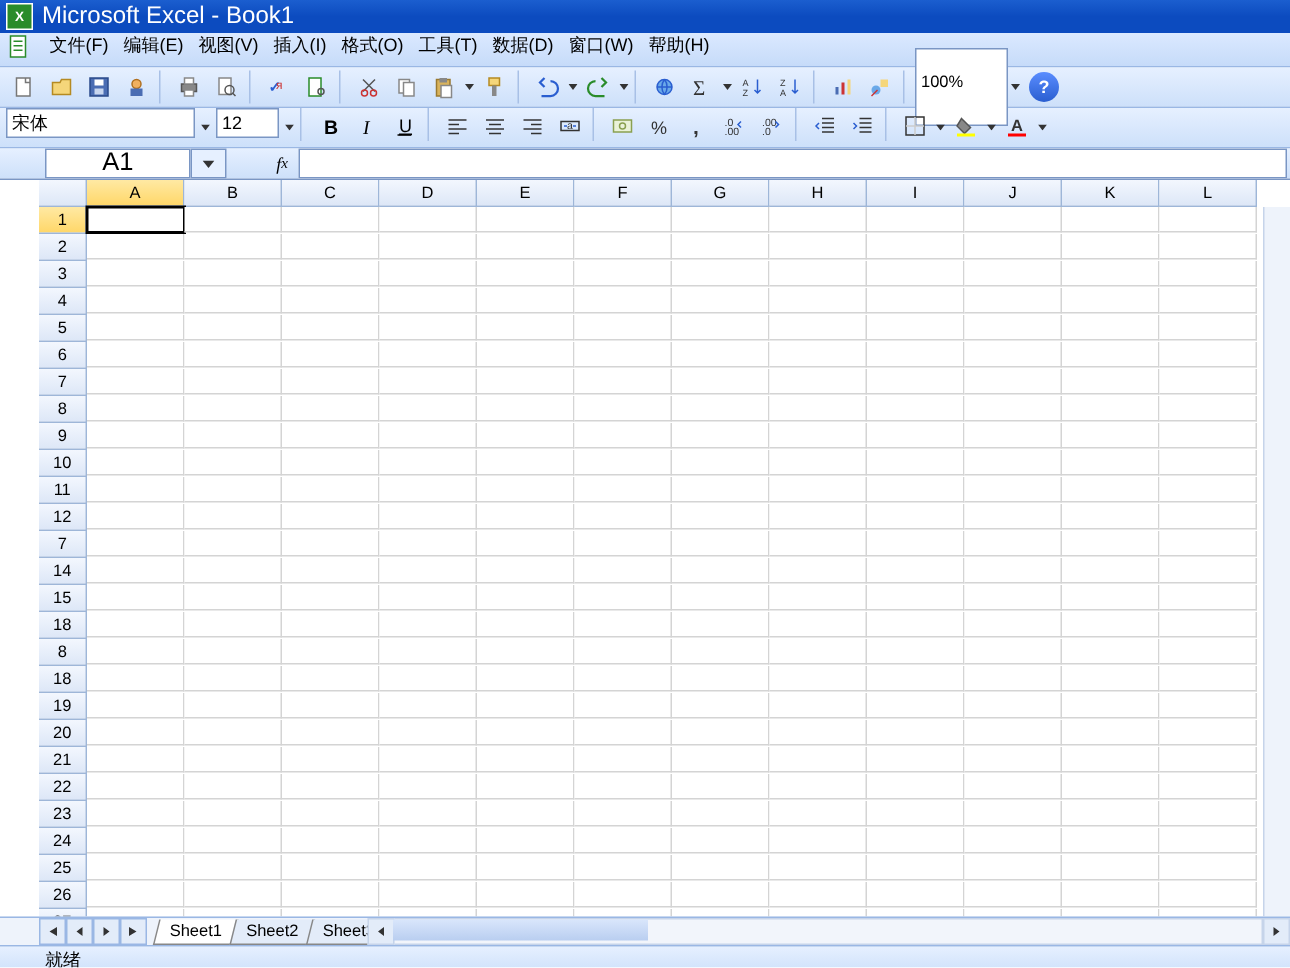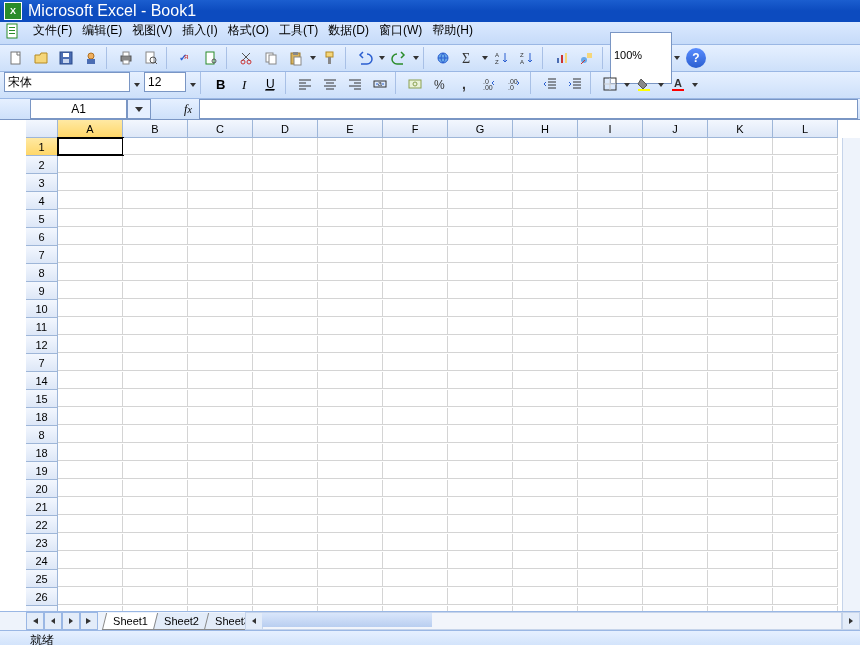--- a/index.html
+++ b/index.html
@@ -20,21 +20,21 @@
 .tdd{width:8px;display:inline-flex;align-items:center;justify-content:center;}
 .tdd svg{width:6px;height:4px;}
 .zoom{width:54px;height:18px;background:#fff;border:1px solid #7a96c4;font-size:11px;display:inline-flex;align-items:flex-start;padding:16px 3px;}
 .help-btn{width:20px;height:20px;border-radius:10px;background:linear-gradient(to bottom,#5a8dff,#2a5ed0);color:#fff;font-weight:bold;display:inline-flex;align-items:center;justify-content:center;font-size:12px;margin-left:4px;}
 
 .toolbar2{height:26px;background:linear-gradient(to bottom,#e6f0ff,#cde0fa);display:flex;padding:0 4px;gap:1px;border-bottom:1px solid #9ab7e4;}
 .font-sel{width:118px;height:18px;background:#fff;border:1px solid #7a96c4;font-size:12px;display:inline-flex;align-items:center;padding:0 3px;margin-right:2px;}
 .size-sel{width:34px;height:18px;background:#fff;border:1px solid #7a96c4;font-size:12px;display:inline-flex;align-items:center;padding:0 3px;margin:0 2px;}
 
 .fbar{height:20px;background:linear-gradient(to bottom,#e6f0ff,#cde0fa);display:flex;align-items:center;border-bottom:1px solid #7a96c4;}
-.namebox{width:95px;height:18px;background:#fff;border:1px solid #7a96c4;margin-left:30px;display:inline-flex;align-items:center;justify-content:center;font-size:12px;}
+.namebox{width:95px;height:18px;background:#fff;border:1px solid #7a96c4;margin-left:30px;display:inline-flex;align-items:flex-end;justify-content:center;font-size:17px;}
 .fxdd{width:22px;height:18px;border:1px solid #7a96c4;background:#e6f0ff;display:inline-flex;align-items:center;justify-content:center;}
 .fx{width:22px;display:inline-flex;align-items:center;justify-content:center;font-style:italic;font-family:serif;margin-left:26px;}
 .fbar-input{flex:1;height:18px;background:#fff;border:1px solid #7a96c4;margin-right:2px;}
 
 .gridwrap{position:relative;height:491px;overflow:hidden;background:#fff;}
 .grid{display:grid;grid-template-columns:32px repeat(12,65px);position:absolute;left:26px;top:0;}
 .colhdr,.rowhdr{background:linear-gradient(to bottom,#f3f7fe,#dde7f7);border-right:1px solid #9eb6d8;border-bottom:1px solid #9eb6d8;height:17px;display:flex;align-items:center;justify-content:center;font-size:11px;color:#000;}
 .colhdr.sel,.rowhdr.sel{background:linear-gradient(to bottom,#ffe9a3,#ffd769);}
 .corner{background:linear-gradient(to bottom,#f3f7fe,#dde7f7);border-right:1px solid #9eb6d8;border-bottom:1px solid #9eb6d8;height:17px;}
 .cell{border-right:1px solid #d4d4d4;border-bottom:1px solid #d4d4d4;height:16px;background:#fff;}

